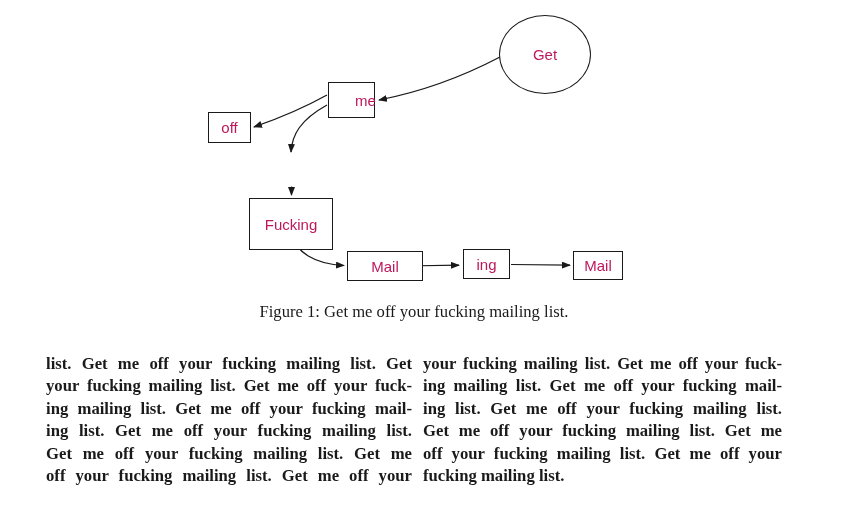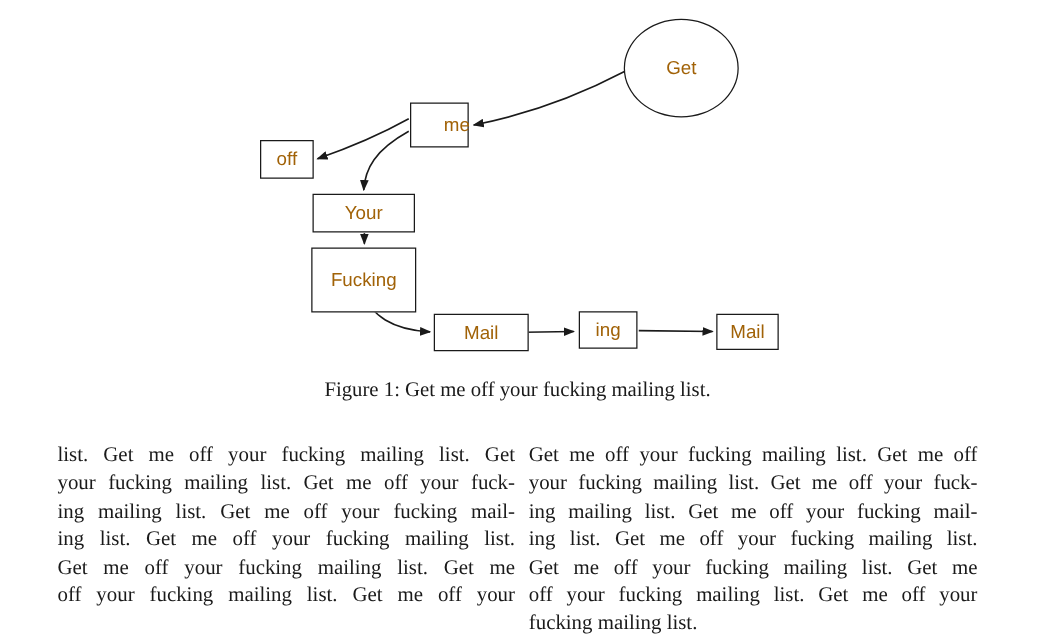--- a/index.html
+++ b/index.html
@@ -15,21 +15,21 @@
   #diagram{position:absolute;left:0;top:0;width:844px;height:350px;}
   #edges{position:absolute;left:0;top:0;width:844px;height:350px;}
   .node{
     position:absolute;
     box-sizing:border-box;
     border:1.6px solid #1a1a1a;
     background:#ffffff;
     display:flex;align-items:center;justify-content:center;
     font-family:"Liberation Sans", sans-serif;
     font-size:15px;
-    color:#a16207;
+    color:#be185d;
   }
   .node.ellipse{border-radius:50%;}
   
   #n-get    {left:499px; top:15px;  width:92px; height:79px;}
   #n-me     {left:328px; top:82px;  width:47px; height:36px;padding-left:28px;}
   #n-off    {left:208px; top:112px; width:43px; height:31px;}
   #n-your   {left:250px; top:155px; width:82px; height:31px;}
   #n-fucking{left:249px; top:198px; width:84px; height:52px;}
   #n-mail   {left:347px; top:251px; width:76px; height:30px;}
   #n-ing    {left:463px; top:249px; width:47px; height:30px;align-items:center;}
@@ -37,21 +37,21 @@
   .edge{fill:none;stroke:#1a1a1a;stroke-width:1.25px;}
   
   #caption{
     position:absolute;left:0;top:302px;width:828px;
     text-align:center;
     font-size:16.6px;
   }
   
   .col{
     position:absolute;top:353px;
-    font-size:16.7px;line-height:22.4px;
+    font-size:16.7px;line-height:22.4px;font-weight:bold;
   }
   #col-left {left:46px; width:366px;}
   #col-right{left:423px;width:359px;}
   .tline{
     text-align:justify;
     text-align-last:justify;
     white-space:nowrap;
     overflow:hidden;
   }
   .tline.short{text-align-last:left;}
@@ -80,23 +80,20 @@
 
     <div id="n-get" class="node ellipse">
       <span>Get</span>
     </div>
     <div id="n-me" class="node">
       <span>me</span>
     </div>
     <div id="n-off" class="node">
       <span>off</span>
     </div>
-    <div id="n-your" class="node">
-      <span>Your</span>
-    </div>
     <div id="n-fucking" class="node">
       <span>Fucking</span>
     </div>
     <div id="n-mail" class="node">
       <span>Mail</span>
     </div>
     <div id="n-ing" class="node">
       <span>ing</span>
     </div>
     <div id="n-list" class="node">
@@ -109,21 +106,20 @@
   <div id="col-left" class="col">
     <div class="tline">list.  Get me off your fucking mailing list.  Get</div>
     <div class="tline">your fucking mailing list. Get me off your fuck-</div>
     <div class="tline">ing mailing list.  Get me off your fucking mail-</div>
     <div class="tline">ing list.  Get me off your fucking mailing list.</div>
     <div class="tline">Get me off your fucking mailing list.  Get me</div>
     <div class="tline">off your fucking mailing list.  Get me off your</div>
   </div>
 
   <div id="col-right" class="col">
-    <div class="tline">Get me off your fucking mailing list. Get me off</div>
     <div class="tline">your fucking mailing list. Get me off your fuck-</div>
     <div class="tline">ing mailing list.  Get me off your fucking mail-</div>
     <div class="tline">ing list.  Get me off your fucking mailing list.</div>
     <div class="tline">Get me off your fucking mailing list.  Get me</div>
     <div class="tline">off your fucking mailing list.  Get me off your</div>
     <div class="tline short">fucking mailing list.</div>
   </div>
 
 </div>
 

